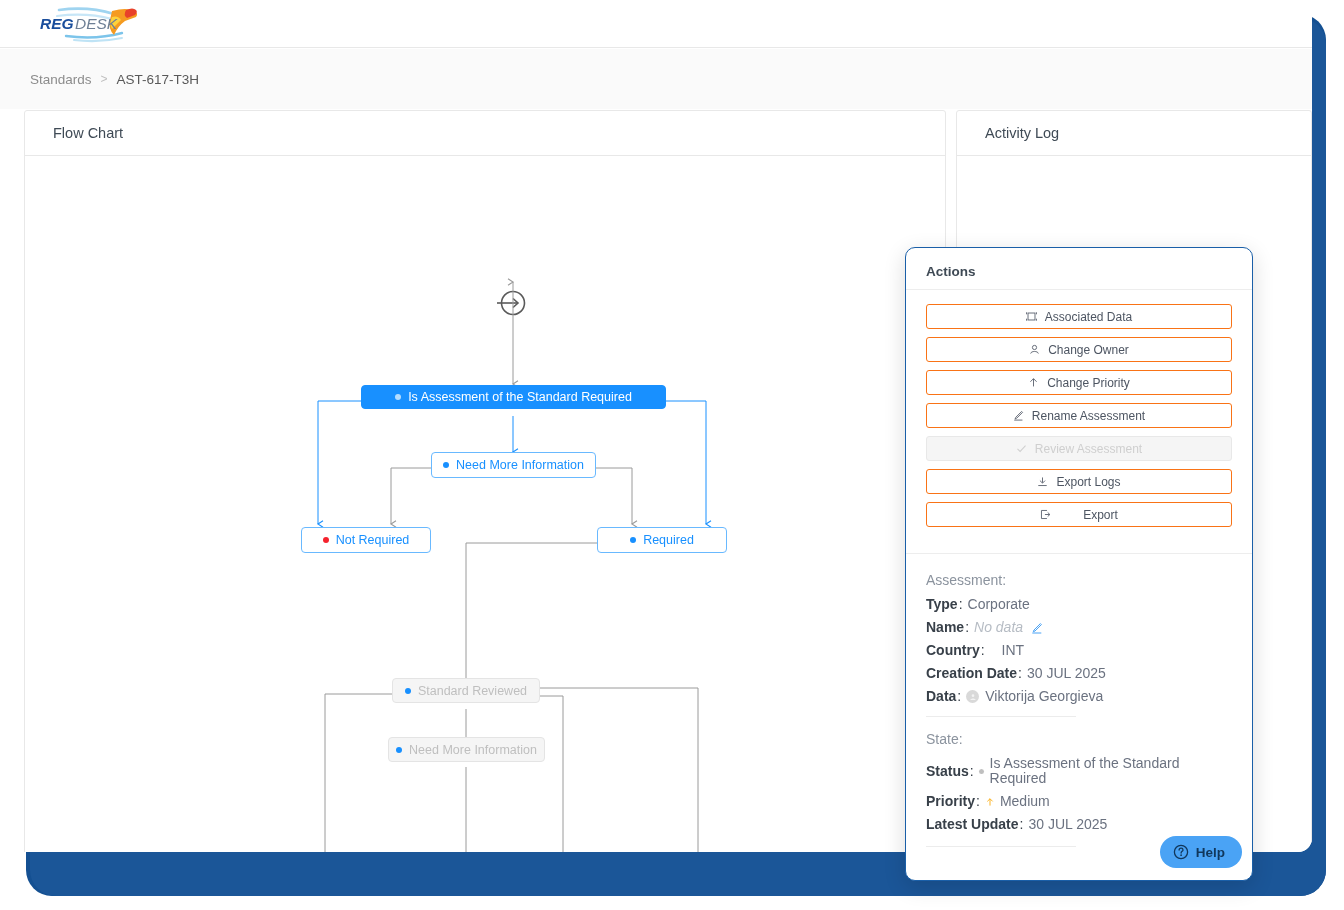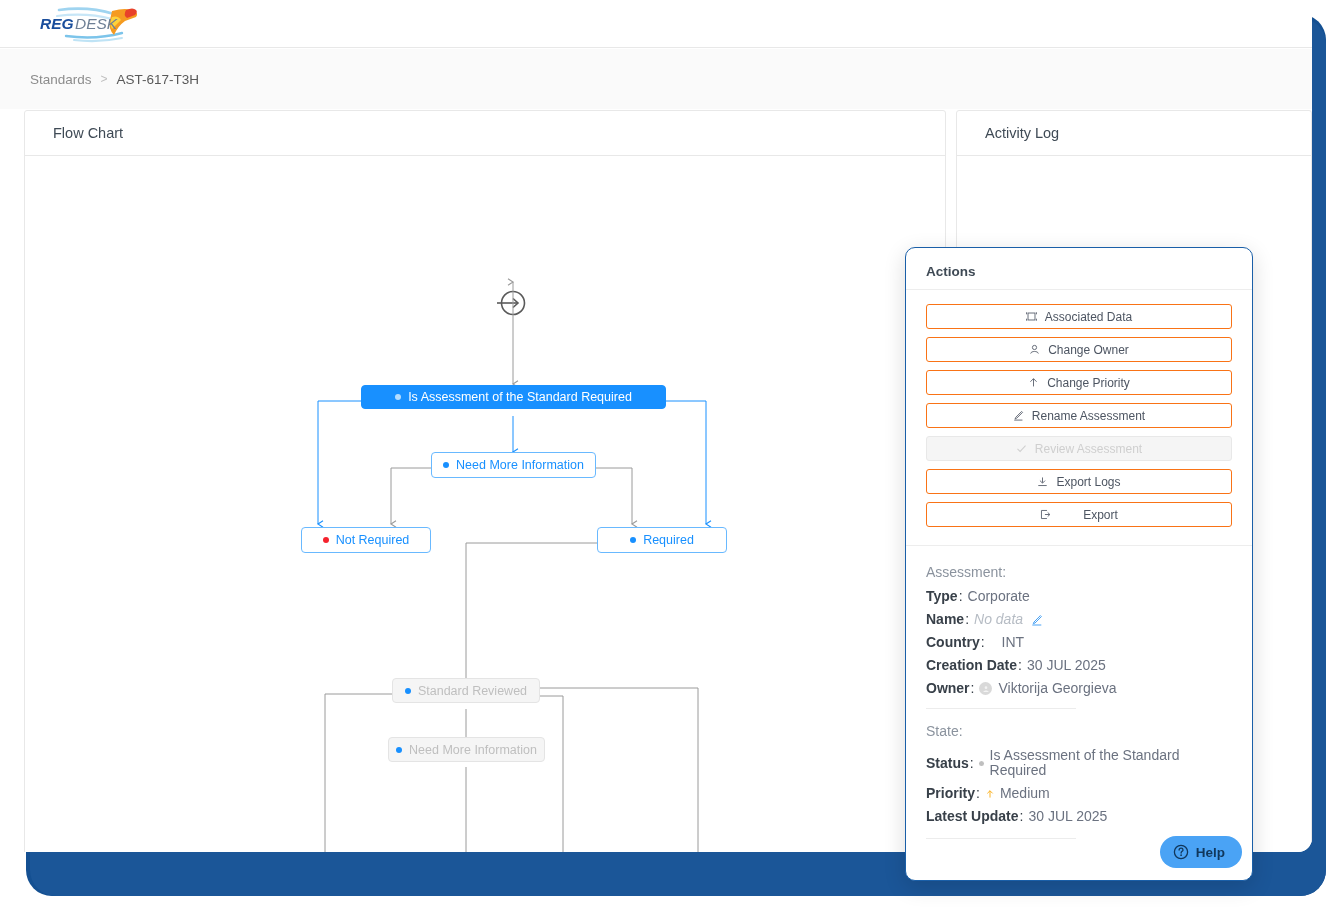--- a/index.html
+++ b/index.html
@@ -338,21 +338,21 @@
       <div class="action-btn">
         <span class="ico">
           <svg width="11" height="11" viewBox="0 0 12 12">
               <path d="M6 1.6 V7.4 M3.2 5 L6 7.8 L8.8 5" fill="none" stroke="#5c6370" stroke-width="1"></path>
               <path d="M1.4 10.4 h9.2" stroke="#5c6370" stroke-width="1"></path>
             </svg>
         </span>
         <span>Export Logs</span>
       </div>
 
-      <div class="action-btn" style="margin-bottom:0;gap:24px;">
+      <div class="action-btn" style="margin-bottom:8px;gap:24px;">
         <span class="ico">
           <svg width="11" height="11" viewBox="0 0 12 12">
               <path d="M7.6 1.6 H1.6 V10.4 H7.6" fill="none" stroke="#5c6370" stroke-width="1"></path>
               <path d="M5.4 6 H10.6 M8.4 3.8 L10.8 6 L8.4 8.2" fill="none" stroke="#5c6370" stroke-width="1"></path>
             </svg>
         </span>
         <span>Export</span>
       </div>
     </div>
 
@@ -387,21 +387,21 @@
         <span class="ov-val" style="margin-left:12px;">INT</span>
       </div>
 
       <div class="ov-row">
         <span class="ov-key">Creation Date</span>
         <span class="ov-colon">:</span>
         <span class="ov-val">30 JUL 2025</span>
       </div>
 
       <div class="ov-row">
-        <span class="ov-key">Owner</span>
+        <span class="ov-key">Data</span>
         <span class="ov-colon">:</span>
         <span class="ov-avatar">
           <svg width="8" height="8" viewBox="0 0 12 12">
               <circle cx="6" cy="4" r="2" fill="#f3f3f3"></circle>
               <path d="M2 10.6 C2.4 7.6 9.6 7.6 10 10.6" fill="#f3f3f3"></path>
             </svg>
         </span>
         <span class="ov-val">Viktorija Georgieva</span>
       </div>
 

